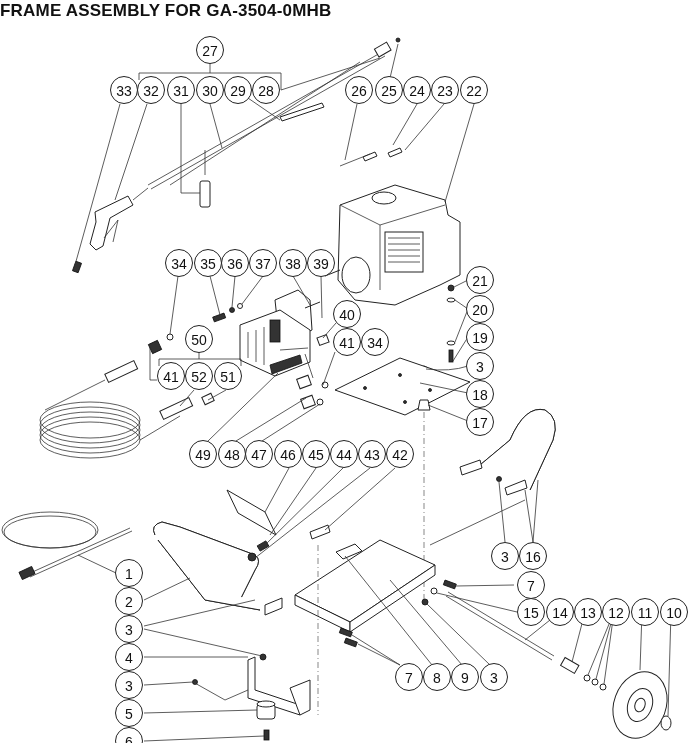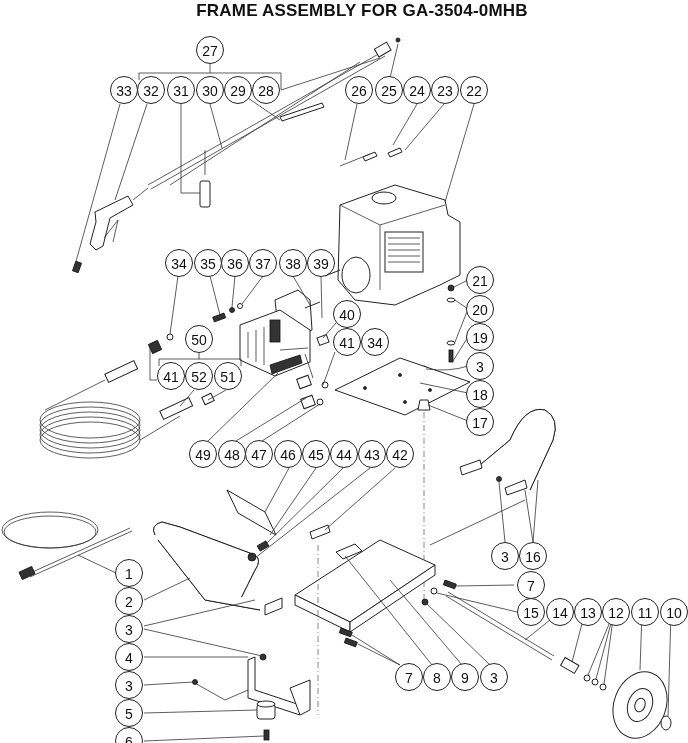--- a/index.html
+++ b/index.html
@@ -1,19 +1,19 @@
 <!DOCTYPE html>
 <html><head>
 <meta charset="utf-8">
 <style>
   html, body { margin: 0; padding: 0; background: #ffffff; }
   body { width: 688px; height: 743px; position: relative; overflow: hidden;
          font-family: "Liberation Sans", sans-serif; }
-  #title { position: absolute; left: 0; top: 0; width: 628px; text-align: center;
-           font-weight: bold; font-size: 17px; color: #111; line-height: 22px; letter-spacing: 0.2px; margin-left: 48px; }
+  #title { position: absolute; left: 0; top: 0; width: 628px; 
+           font-weight: bold; font-size: 17px; color: #111; line-height: 22px; letter-spacing: 0.2px; }
   #diagram { position: absolute; left: 0; top: 0; width: 688px; height: 743px; }
   .callout circle { fill: #fff; stroke: #222; stroke-width: 1; }
   .callout text { font-family: "Liberation Sans", sans-serif; font-size: 14px; fill: #111;
                   text-anchor: middle; dominant-baseline: central; }
   .leader { stroke: #333; stroke-width: 0.8; fill: none; }
   .part { stroke: #222; stroke-width: 1; fill: #fff; }
   .part-thin { stroke: #333; stroke-width: 0.8; fill: none; }
   .part-dark { fill: #333; stroke: #111; stroke-width: 0.8; }
   .centerline { stroke: #555; stroke-width: 0.7; stroke-dasharray: 6 3 1 3; fill: none; }
 </style>

